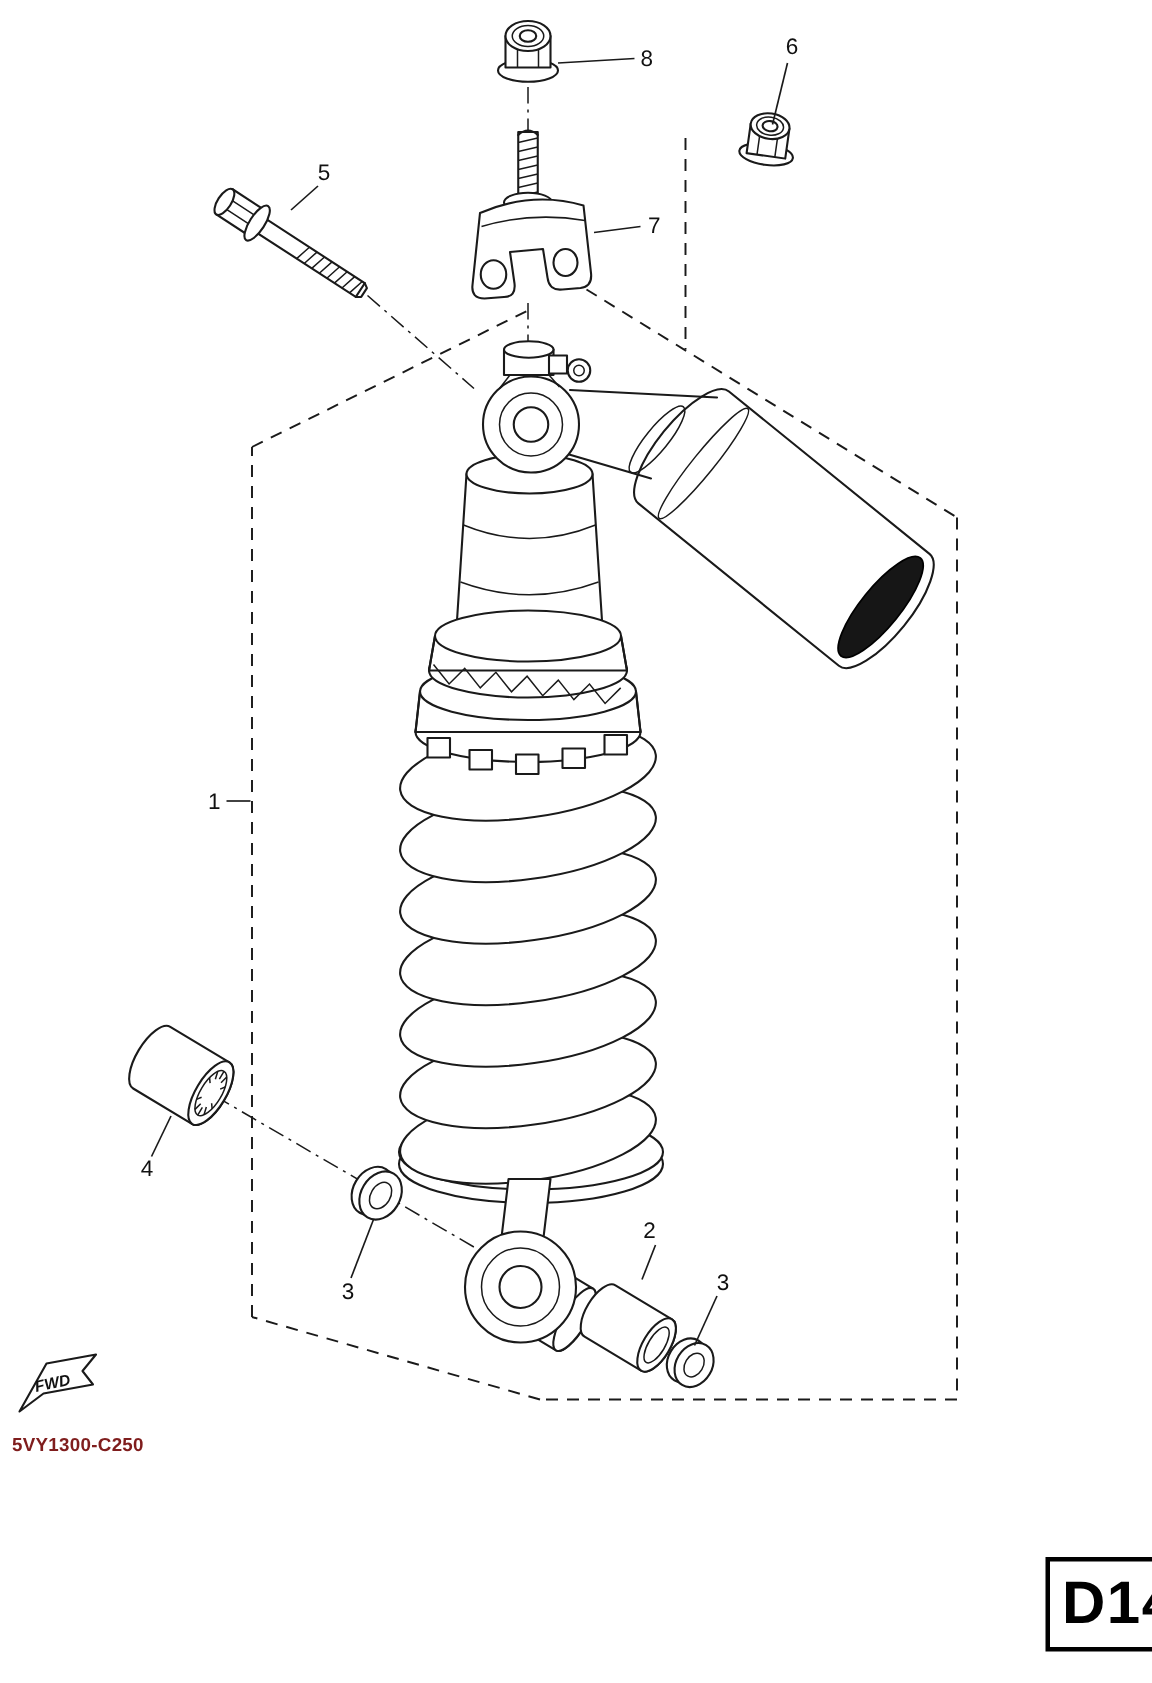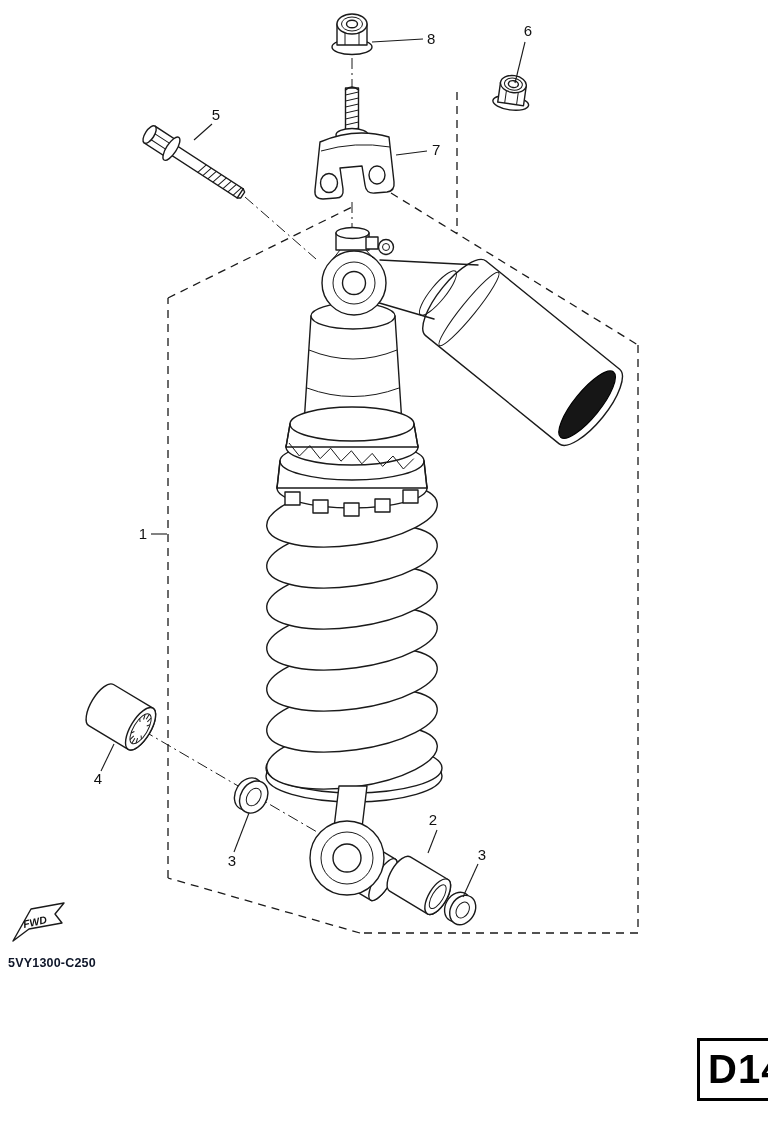--- a/index.html
+++ b/index.html
@@ -9,21 +9,21 @@
   svg{position:absolute;left:0;top:0;}
   .p   {fill:#fff;stroke:#1a1a1a;stroke-width:1.4;stroke-linejoin:round;}
   .ln  {fill:none;stroke:#1a1a1a;stroke-width:1.4;stroke-linejoin:round;stroke-linecap:round;}
   .thin{fill:none;stroke:#1a1a1a;stroke-width:1;}
   .dash{fill:none;stroke:#1a1a1a;stroke-width:1.3;stroke-dasharray:8 6;}
   .axis{fill:none;stroke:#1a1a1a;stroke-width:1;stroke-dasharray:11 4 2 4;}
   .lead{fill:none;stroke:#1a1a1a;stroke-width:1.1;}
   .co  {font:15px "Liberation Sans",sans-serif;fill:#111;}
   .fwdtxt{font:italic 700 10.5px "Liberation Sans",sans-serif;fill:#111;}
   .code{position:absolute;left:8px;top:956px;font-size:12.5px;font-weight:700;
-        color:#0f172a;letter-spacing:.2px;}
+        color:#7f1d1d;letter-spacing:.2px;}
   .pagebox{position:absolute;left:697px;top:1038px;width:92px;height:57px;
         border:3px solid #000;background:#fff;display:flex;align-items:center;
         justify-content:flex-start;padding-left:8px;font-size:40px;font-weight:700;
         color:#000;letter-spacing:1px;}
 </style>
 </head>
 <body>
 
 <div id="stage">
 

